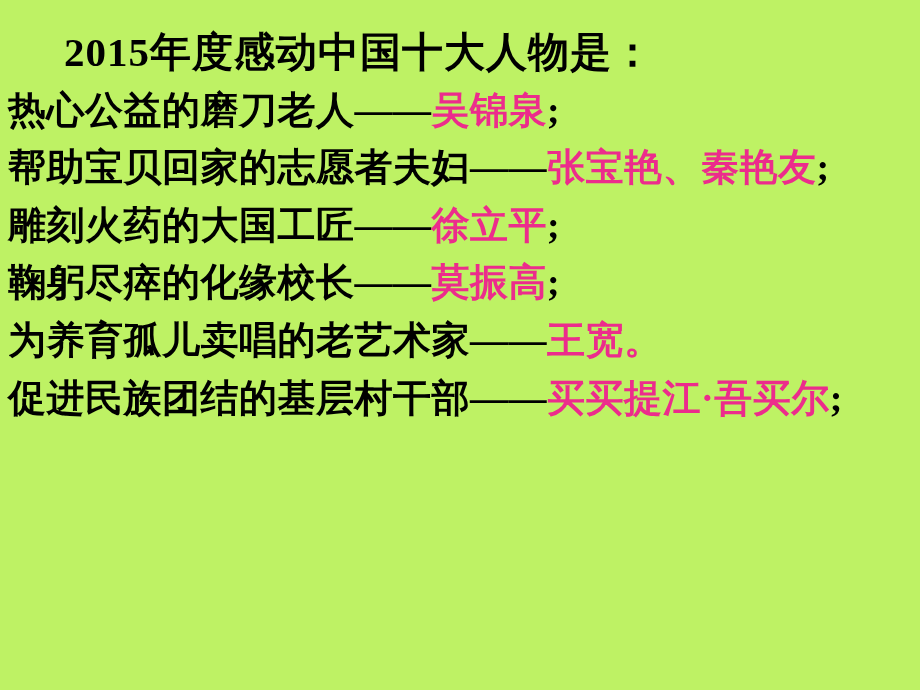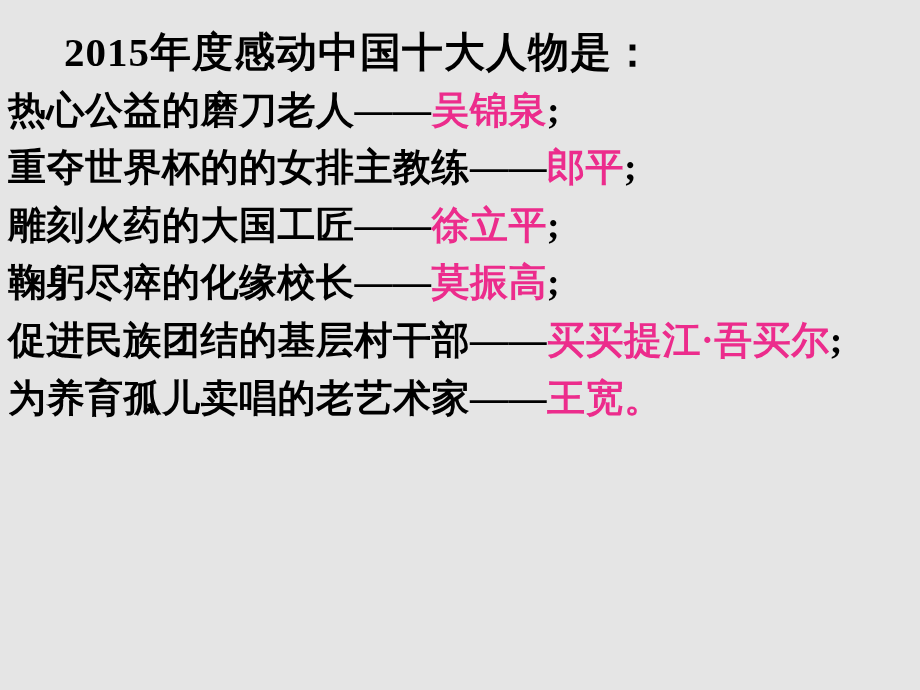--- a/index.html
+++ b/index.html
@@ -5,21 +5,21 @@
   html, body {
     margin: 0;
     padding: 0;
     background: #ffffff;
   }
   .slide {
     position: relative;
     width: 920px;
     height: 690px;
     box-sizing: border-box;
-    background: #e5e5e5;
+    background: #bef264;
     overflow: hidden;
     padding-top: 24px;
     font-family: "Liberation Serif", "DejaVu Serif", serif;
     font-weight: 700;
     color: #000000;
   }
   .title {
     font-size: 41px;
     line-height: 57.6px;
     padding-left: 64px;
@@ -38,26 +38,26 @@
   }
 </style>
 </head>
 <body>
 
 <div class="slide">
   <div class="title">2015年度感动中国十大人物是：</div>
 
   <div class="line"><span>热心公益的磨刀老人——</span><span class="name">吴锦泉</span><span style="color:#000000">;</span></div>
 
+  <div class="line"><span>帮助宝贝回家的志愿者夫妇——</span><span class="name">张宝艳、秦艳友</span><span style="color:#000000">;</span></div>
 
-  <div class="line"><span>重夺世界杯的的女排主教练——</span><span class="name">郎平</span><span style="color:#000000">;</span></div>
 
 
 
   <div class="line"><span>雕刻火药的大国工匠——</span><span class="name">徐立平</span><span style="color:#000000">;</span></div>
 
   <div class="line"><span>鞠躬尽瘁的化缘校长——</span><span class="name">莫振高</span><span style="color:#000000">;</span></div>
 
 
+  <div class="line"><span>为养育孤儿卖唱的老艺术家——</span><span class="name">王宽</span><span style="color:#EC2C8C">。</span></div>
+
   <div class="line"><span>促进民族团结的基层村干部——</span><span class="name">买买提江·吾买尔</span><span style="color:#000000">;</span></div>
-
-  <div class="line"><span>为养育孤儿卖唱的老艺术家——</span><span class="name">王宽</span><span style="color:#EC2C8C">。</span></div>
 </div>
 
 </body></html>

